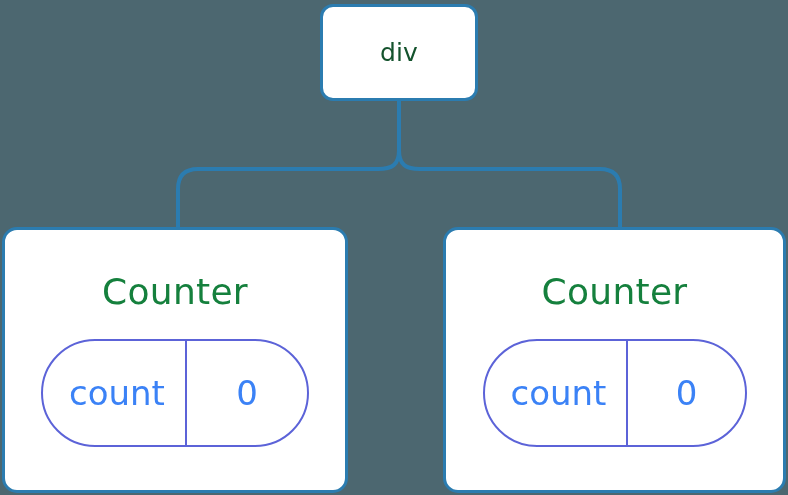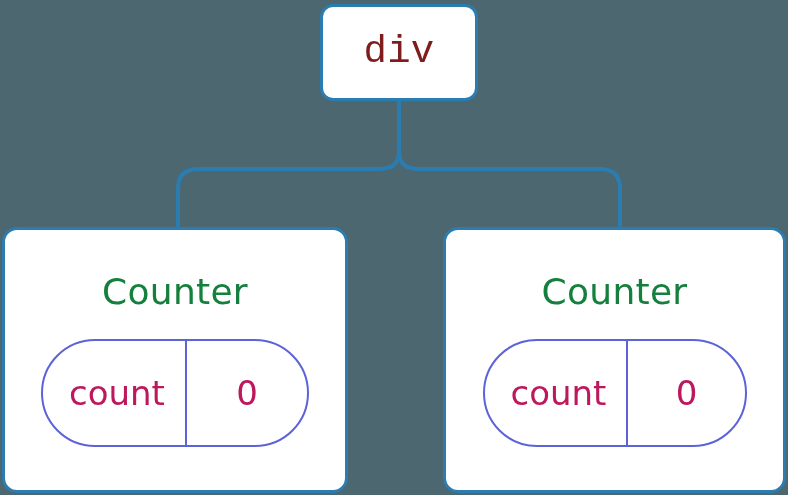--- a/index.html
+++ b/index.html
@@ -50,25 +50,24 @@
   .node--root {
     left: 320px;
     top: 4px;
     width: 158px;
     height: 97px;
     justify-content: center;
     border-radius: 13px;
   }
 
   .node--root .node-title {
-    font-size: 39px;
-    color: #7f1d1d;
+    font-size: 25px;
+    color: #14532d;
     line-height: 1;
     letter-spacing: .2px;
-    font-family: Liberation Mono, monospace;
   }
 
   
   .node--child {
     top: 227px;
     height: 266px;
     border-radius: 15px;
     padding-top: 44px;
   }
 
@@ -94,21 +93,21 @@
   }
 
   .left  .state-pill { width: 268px; }
   .right .state-pill { width: 264px; }
 
   .state-key,
   .state-value {
     display: flex;
     align-items: center;
     justify-content: center;
-    color: #be185d;
+    color: #3b82f6;
     font-size: 34px;
     line-height: 1;
   }
 
   .state-key {
     flex: 0 0 auto;
     border-right: 2px solid #5c63d8;
     padding: 0 20px 0 26px;
   }
 

